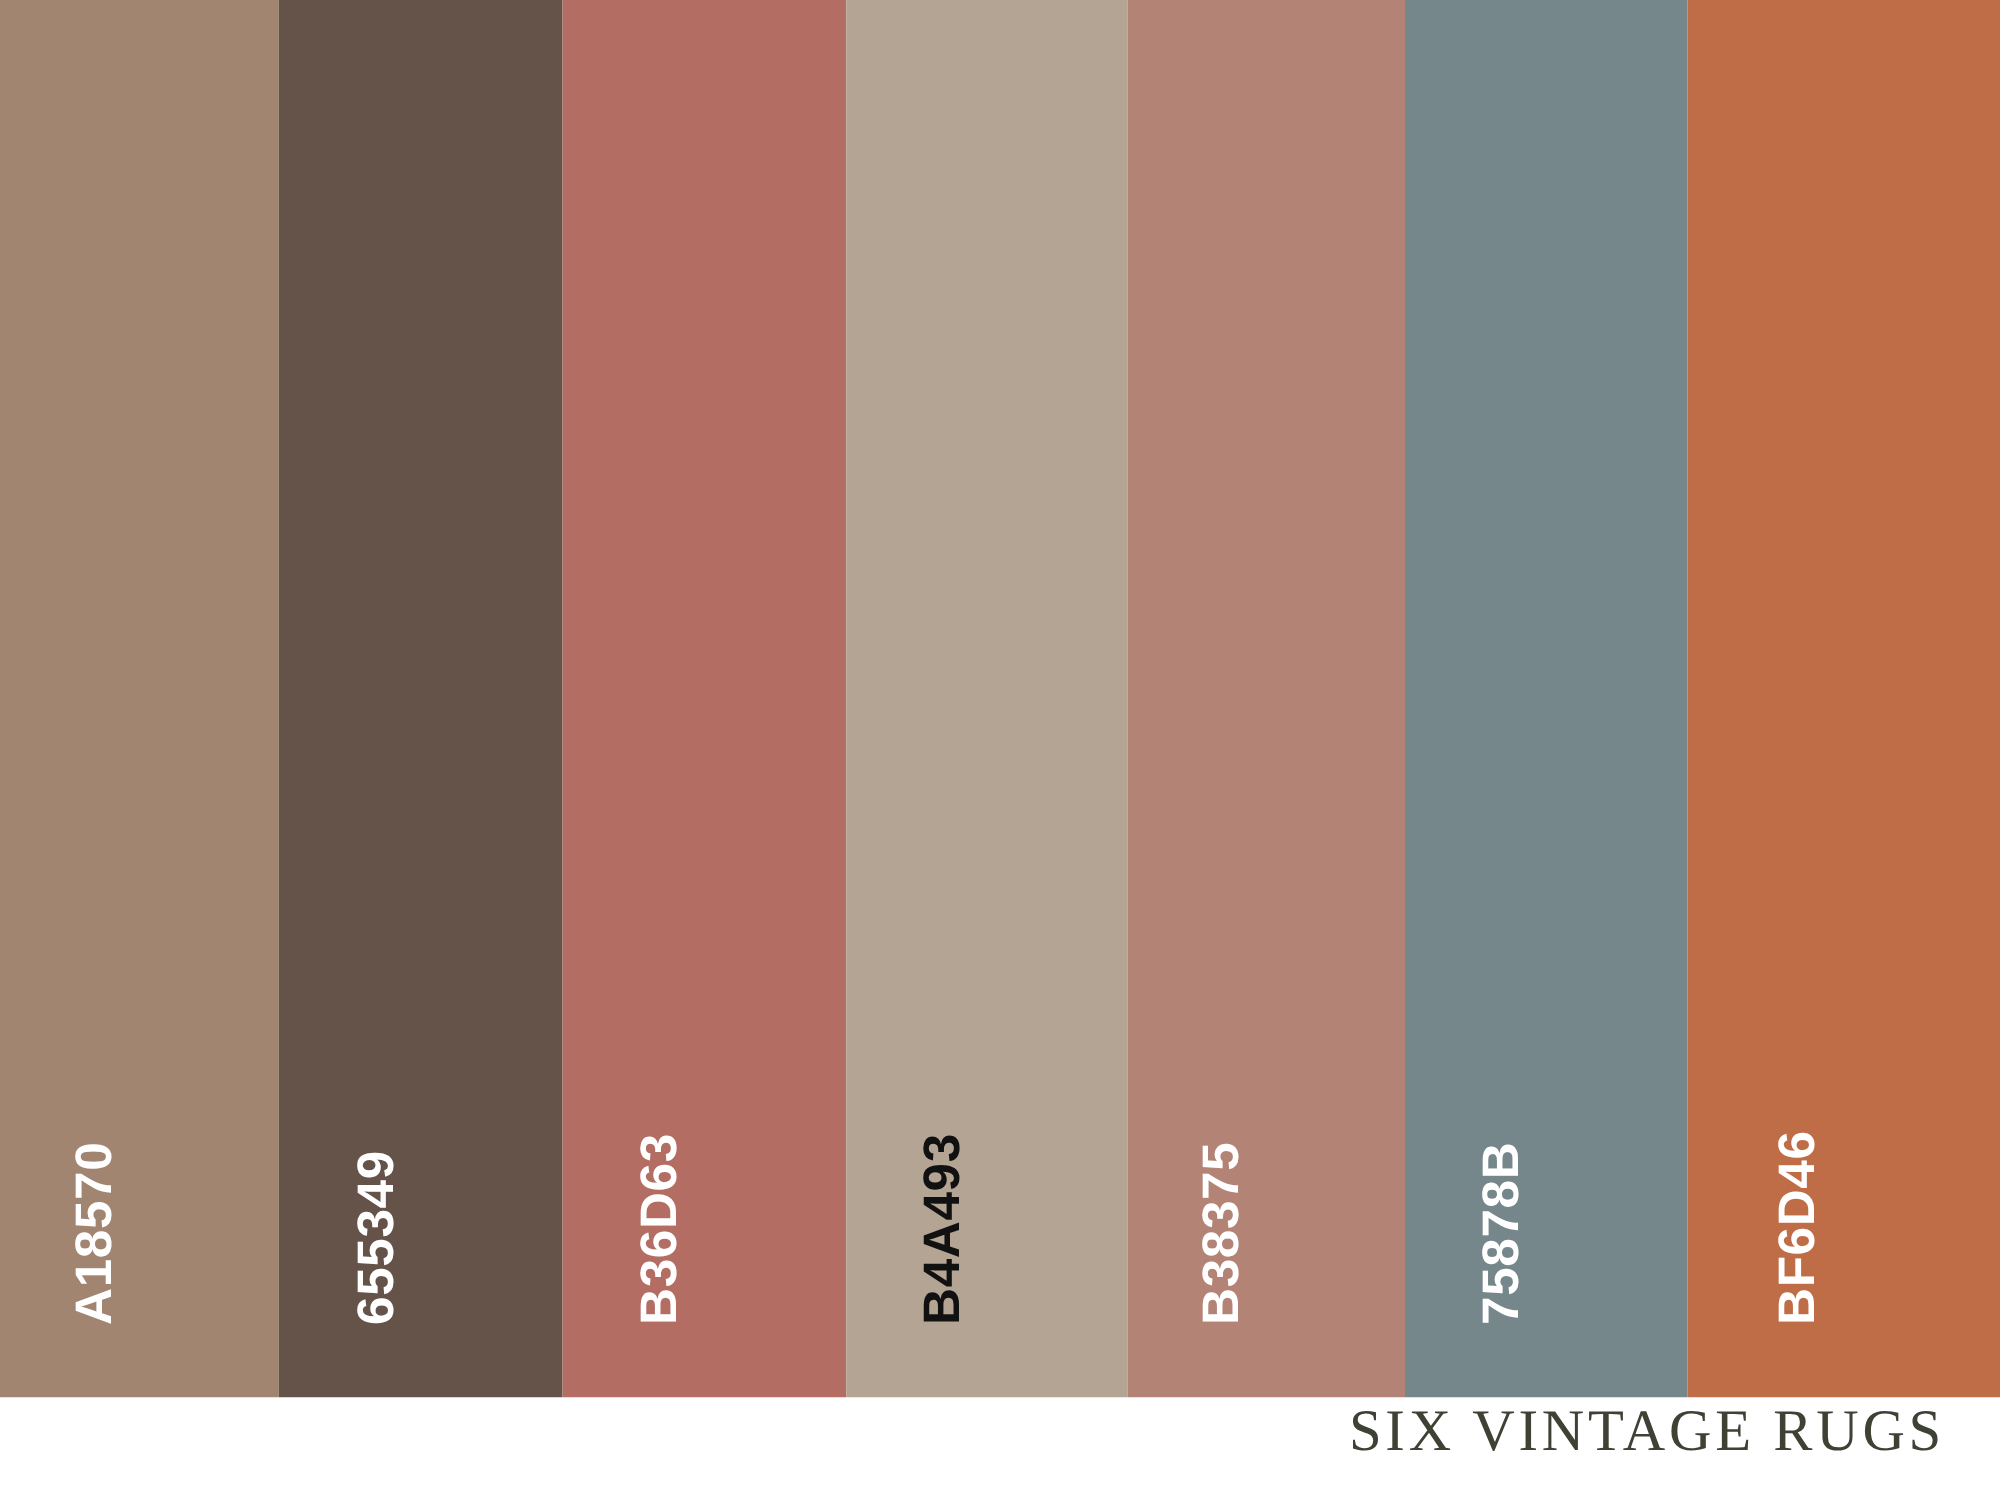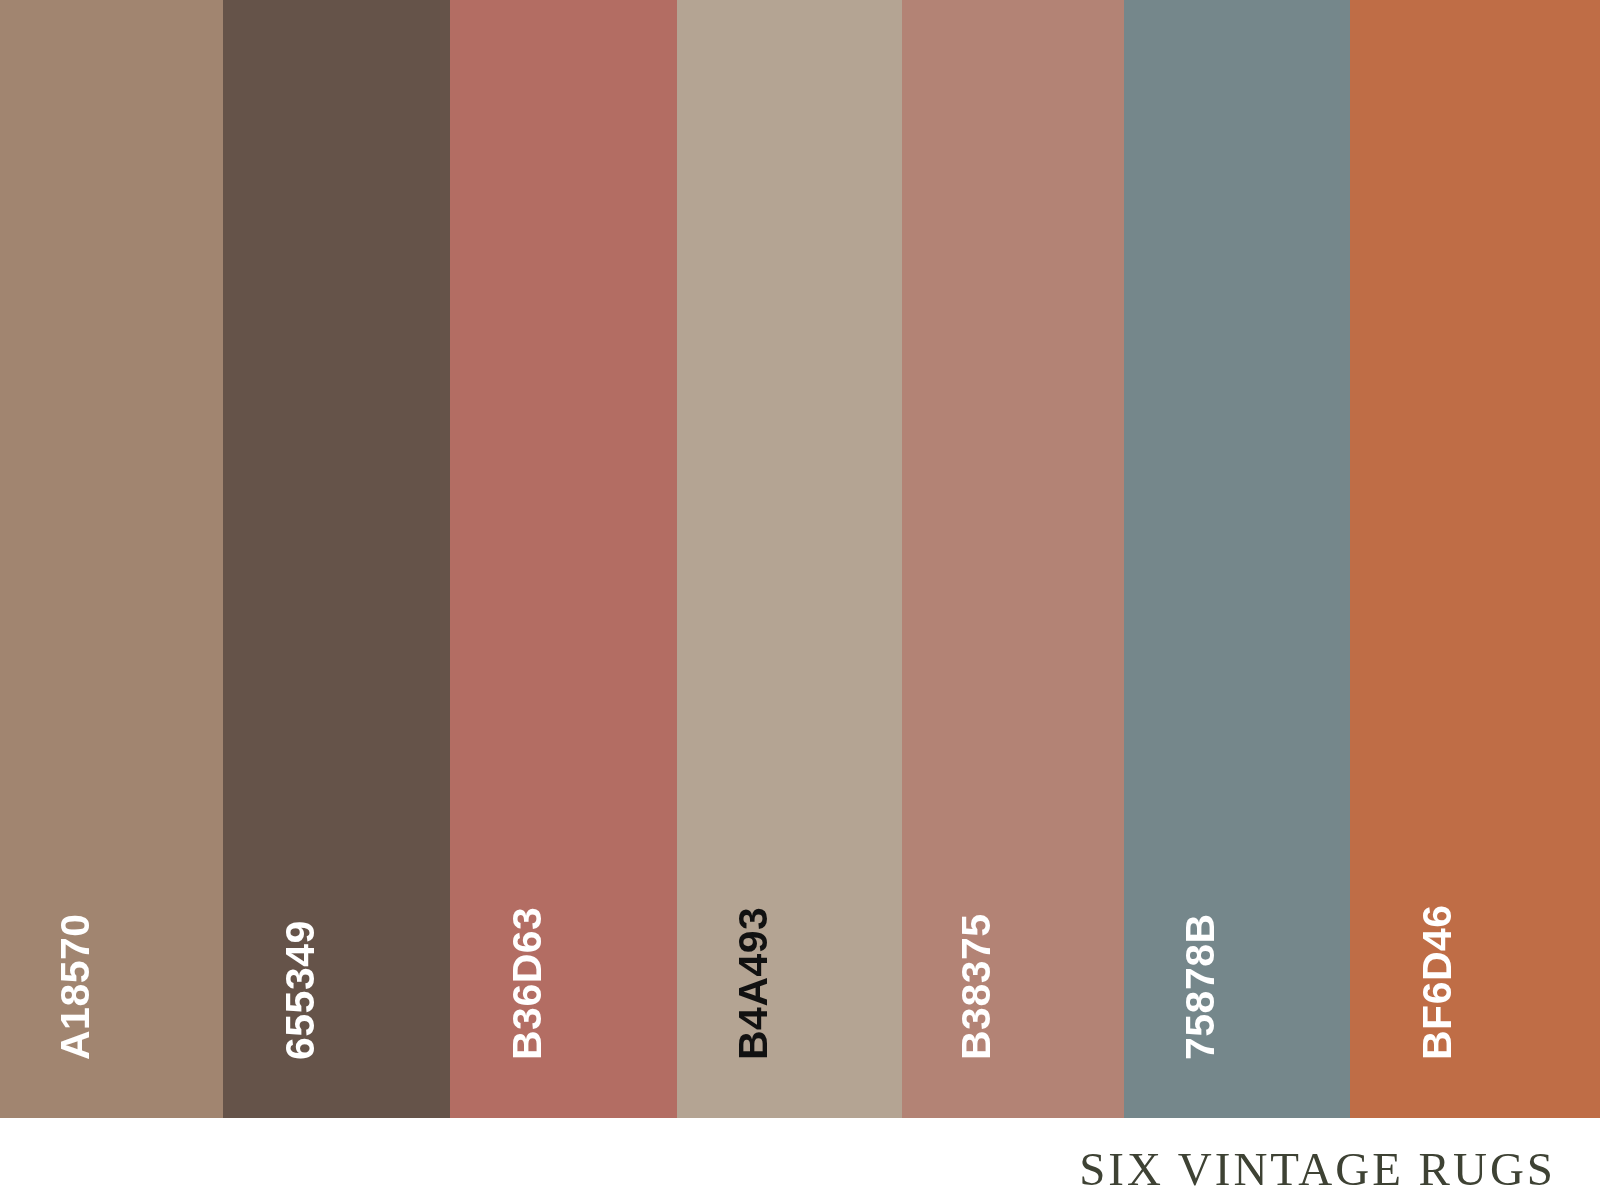--- a/index.html
+++ b/index.html
@@ -54,21 +54,21 @@
 
   
   #footer-bar {
     position: absolute;
     left: 0;
     top: 1118px;
     width: 1600px;
     height: 82px;
     background: #ffffff;
     display: flex;
-    align-items: flex-end;
+    align-items: flex-start;
     justify-content: flex-end;
   }
 
   #brand-logo {
     font-family: "Liberation Serif", serif;
     font-size: 47px;
     font-weight: 400;
     letter-spacing: 3.0px;
     color: #3e4234;
     padding-right: 44px;

